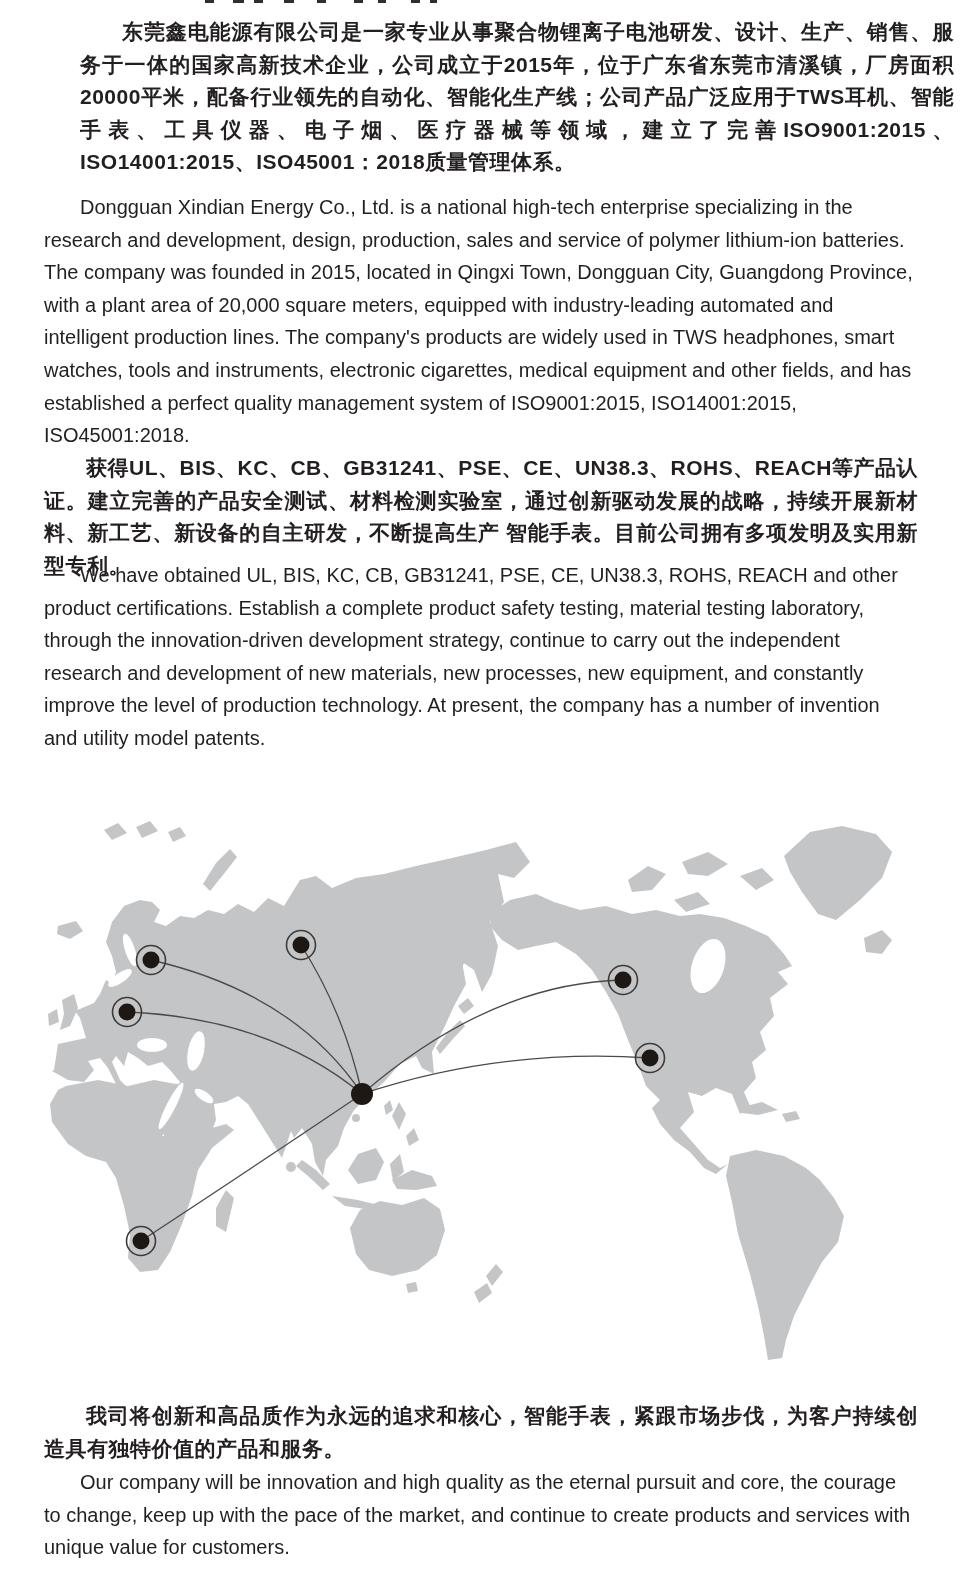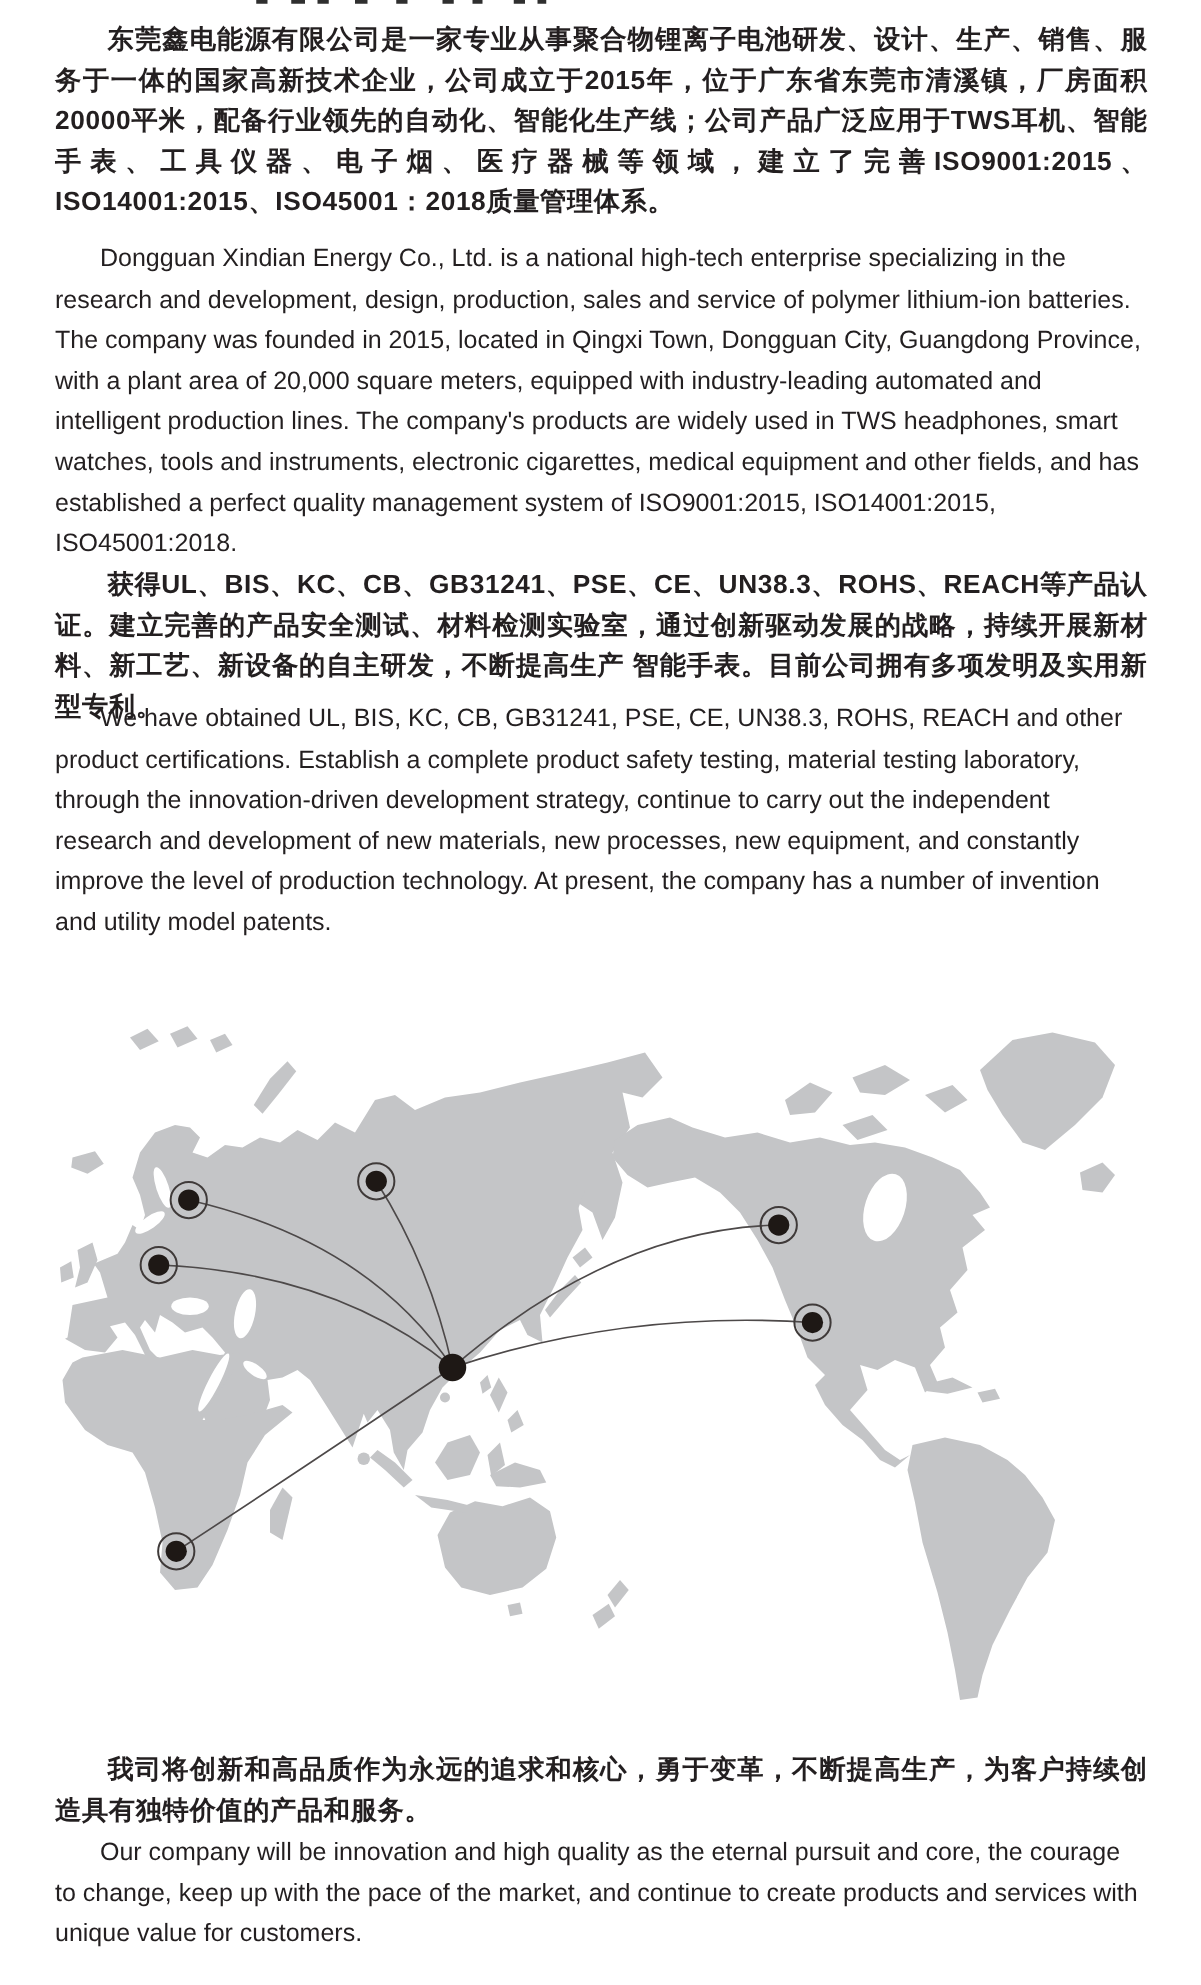--- a/index.html
+++ b/index.html
@@ -3,21 +3,21 @@
 <meta charset="utf-8">
 <style>
   html,body{margin:0;padding:0;background:#ffffff;}
   .page{
     position:relative;width:961px;height:1588px;background:#ffffff;overflow:hidden;
     font-family:"Liberation Sans",sans-serif;color:#231f20;
   }
   .para{position:absolute;left:44px;width:874px;margin:0;line-height:32.6px;}
   .para.zh{font-size:21px;font-weight:700;text-align:justify;text-indent:42px;letter-spacing:0.5px;}
   .para.en{font-size:20px;font-weight:400;text-align:left;text-indent:36px;letter-spacing:0px;}
-  .p-intro-zh{top:16px;}
+  .p-intro-zh{top:16px;margin-left:36px;}
   .p-intro-en{top:179px;margin-top:12px;}
   .p-cert-zh{top:452px;}
   .p-cert-en{top:559px;}
   .p-vision-zh{top:1400px;}
   .p-vision-en{top:1466px;}
   .map-wrap{position:absolute;left:40px;top:818px;width:921px;height:545px;}
   .map-wrap svg{display:block;}
   .top-artifact{position:absolute;left:0;top:0;width:961px;height:4px;}
   .top-artifact span{position:absolute;top:0;height:3px;background:#2f2f2f;display:block;}
 </style>
@@ -134,16 +134,16 @@
           </g>
           <g>
             <circle cx="101" cy="423" r="14.5" fill="none" stroke="#3f3a39" stroke-width="1.6"></circle>
             <circle cx="101" cy="423" r="8.5" fill="#1e1815"></circle>
           </g>
           <circle cx="322" cy="276" r="11" fill="#1e1815"></circle>
         </g>
     </svg>
   </div>
 
-  <p class="para zh p-vision-zh">我司将创新和高品质作为永远的追求和核心，勇于变革，不断提高生产，为客户持续创造具有独特价值的产品和服务。</p>
+  <p class="para zh p-vision-zh">我司将创新和高品质作为永远的追求和核心，智能手表，紧跟市场步伐，为客户持续创造具有独特价值的产品和服务。</p>
   <p class="para en p-vision-en">Our company will be innovation and high quality as the eternal pursuit and core, the courage to change, keep up with the pace of the market, and continue to create products and services with unique value for customers.</p>
 
 </div>
 
 </body></html>

